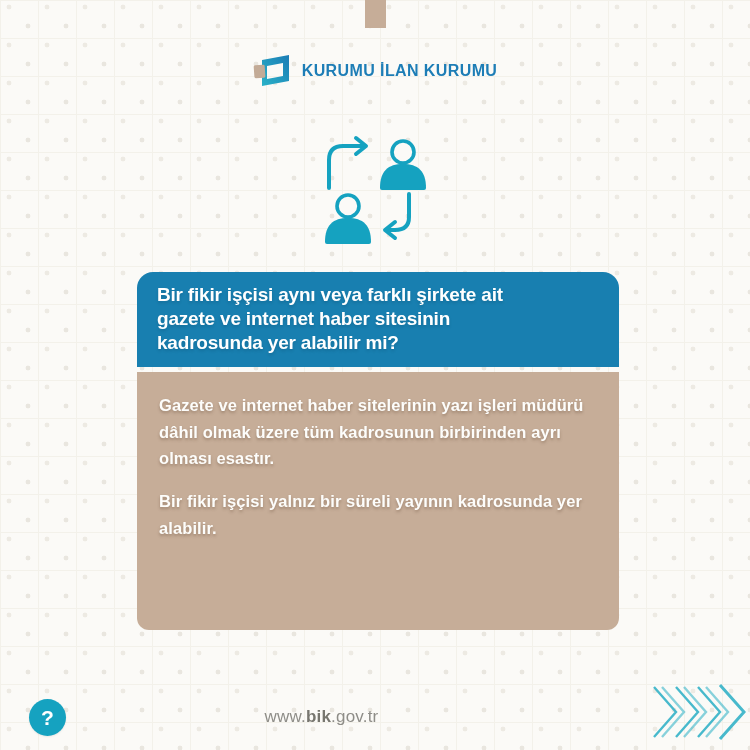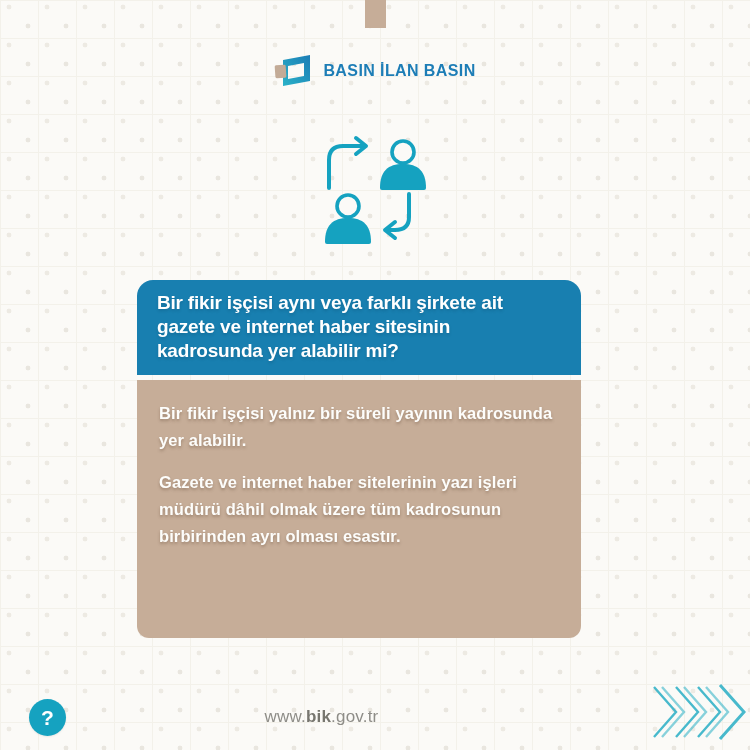--- a/index.html
+++ b/index.html
@@ -24,21 +24,21 @@
     background:#c6ad98;
   }
   .brand{
     position:absolute;left:0;top:50px;width:750px;height:42px;
     display:flex;align-items:center;justify-content:center;gap:9px;
   }
   .brand-text{
     color:#1d7db6;font-weight:bold;font-size:16px;letter-spacing:.4px;
   }
   .hero-icon{position:absolute;left:306px;top:134px;width:142px;height:118px;}
-  .qa-card{position:absolute;left:137px;top:280px;width:444px;}
+  .qa-card{position:absolute;left:137px;top:272px;width:482px;}
   .q-box{
     background:#187fb0;border-radius:16px 16px 0 0;
     padding:11px 20px 12px 20px;box-sizing:border-box;
   }
   .q-box p{
     margin:0;color:#ffffff;font-weight:bold;font-size:19px;line-height:1.26;
     letter-spacing:-.2px;white-space:pre-line;
     text-shadow:0 2px 3px rgba(0,40,60,.18);
   }
   .a-box{
@@ -77,21 +77,21 @@
         <defs>
           <linearGradient id="lg" x1="0" y1="1" x2="1" y2="0">
             <stop offset="0" stop-color="#2ab2c8"></stop>
             <stop offset="1" stop-color="#1b7cb5"></stop>
           </linearGradient>
         </defs>
         <path fill="url(#lg)" fill-rule="evenodd" d="M9 7 L36 2 L36 28 L9 33 Z M14 13 L30 10 L30 23 L14 26 Z"></path>
         <rect x="1" y="12" width="11" height="13" rx="1.5" fill="#c3ab97" transform="rotate(-4 6 18)"></rect>
       </svg>
     </span>
-    <span class="brand-text">BASIN İLAN BASIN</span>
+    <span class="brand-text">KURUMU İLAN KURUMU</span>
   </header>
 
   <div class="hero-icon">
     <svg width="142" height="118" viewBox="0 0 142 118">
       <g stroke="#15a2c0" stroke-width="4" fill="none" stroke-linecap="round" stroke-linejoin="round">
         <path d="M23 54 L23 26 Q23 12 37 12 L58 12"></path>
         <path d="M50 4 L60 12 L50 20"></path>
         <path d="M103 60 L103 83 Q103 96 89 96 L81 96"></path>
         <path d="M89 88 L79 96 L89 104"></path>
       </g>
@@ -106,22 +106,22 @@
     </svg>
   </div>
 
   <section class="qa-card">
     <div class="q-box">
       <p>Bir fikir işçisi aynı veya farklı şirkete ait
 gazete ve internet haber sitesinin
 kadrosunda yer alabilir mi?</p>
     </div>
     <div class="a-box">
+      <p>Gazete ve internet haber sitelerinin yazı işleri müdürü dâhil olmak üzere tüm kadrosunun birbirinden ayrı olması esastır.</p>
       <p>Bir fikir işçisi yalnız bir süreli yayının kadrosunda yer alabilir.</p>
-      <p>Gazete ve internet haber sitelerinin yazı işleri müdürü dâhil olmak üzere tüm kadrosunun birbirinden ayrı olması esastır.</p>
     </div>
   </section>
 
   <div class="footer-help">
     <span>?</span>
   </div>
 
   <div class="website"><span>www.</span><b>bik</b><span>.gov.tr</span></div>
 
   <div class="chevrons">

